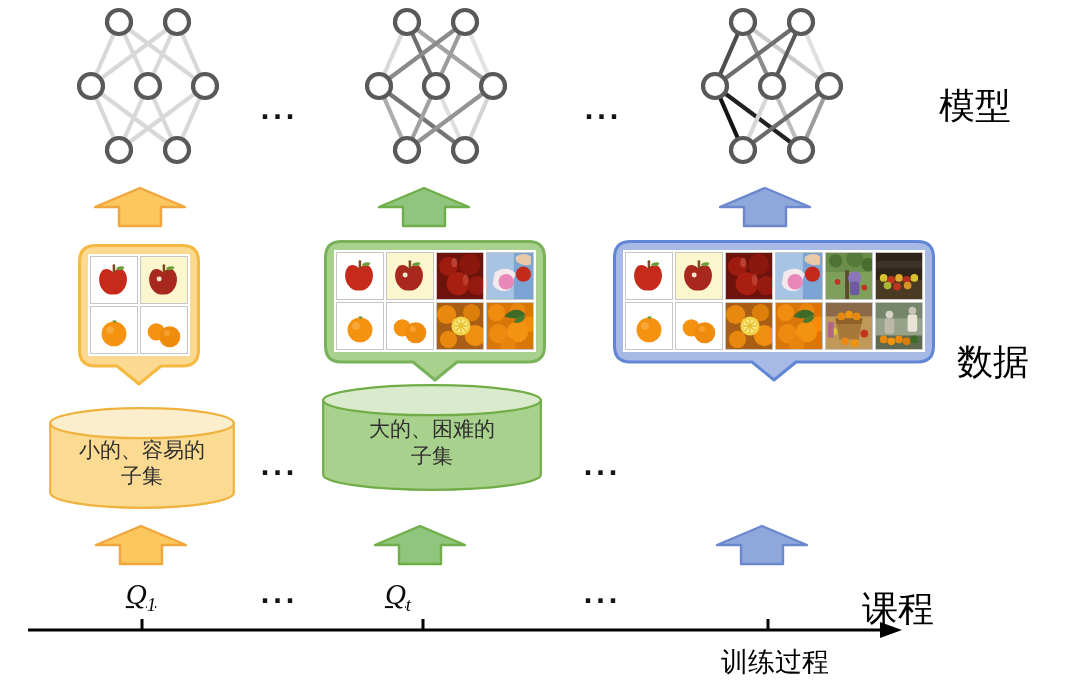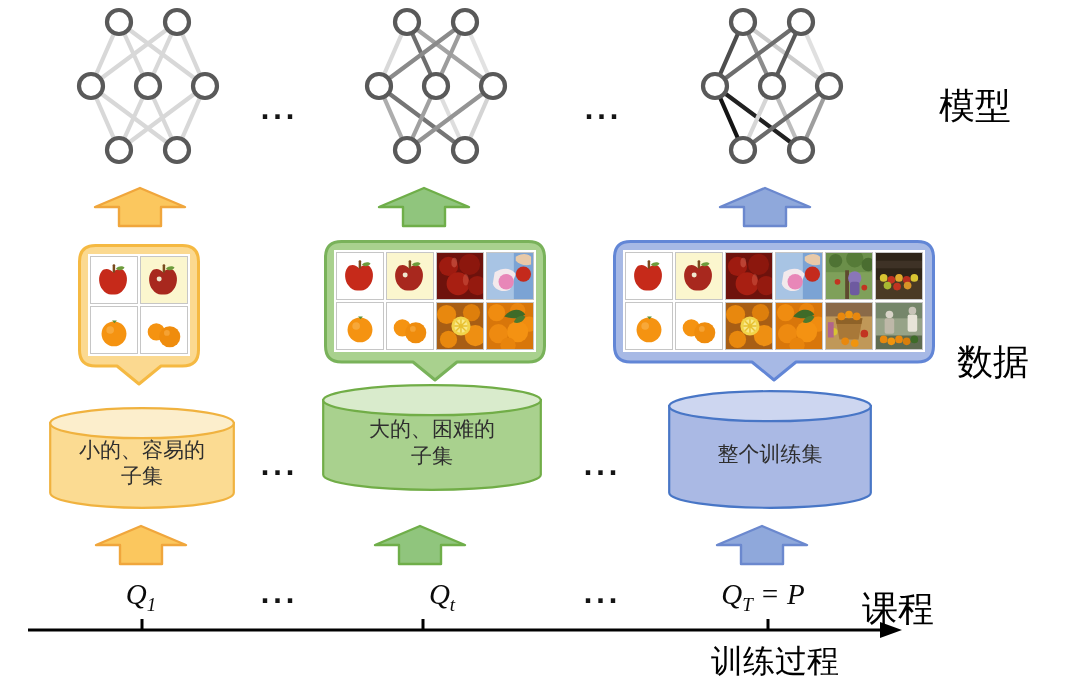--- a/index.html
+++ b/index.html
@@ -37,31 +37,31 @@
 
   
   .dots{position:absolute;transform:translate(-50%,-50%);font-weight:700;font-size:25px;letter-spacing:3px;
         color:#141414;font-family:"DejaVu Sans",sans-serif;}
   .dna{left:279px;top:110px}.dnb{left:603px;top:110px}
   .dca{left:279px;top:466px}.dcb{left:602px;top:466px}
   .dqa{left:279px;top:594px}.dqb{left:602px;top:594px}
 
   
   .q-label{position:absolute;transform:translate(-50%,-50%);font-family:"Liberation Serif",serif;
-           font-style:italic;font-size:29px;color:#0a0a0a;white-space:nowrap;}
+           font-style:italic;font-size:29px;color:#0a0a0a;white-space:nowrap;text-decoration:underline;}
   .q-label sub{font-size:19px;}
-  .q1{left:141px;top:597px}.q2{left:442px;top:597px}.q3{left:763px;top:597px}
+  .q1{left:141px;top:597px}.q2{left:398px;top:597px}.q3{left:763px;top:597px}
 
   
   .axis{position:absolute;left:20px;top:612px;width:890px;height:30px;}
 
   
   .side-label{position:absolute;transform:translate(-50%,-50%);font-size:36px;color:#000;white-space:nowrap;}
   .lm{left:975px;top:106px}.ld{left:993px;top:362px}.lc{left:898px;top:609px}
-  .lt{left:775px;top:662px;font-size:32px}
+  .lt{left:775px;top:662px;font-size:27px}
 </style>
 </head>
 <body>
 
 <div class="canvas">
 
   <svg class="net net1" viewBox="0 0 150 160">
       <g>
         <line x1="46" y1="16" x2="18" y2="80" stroke="#D8D8D8" stroke-width="4.2" stroke-linecap="round"></line>
         <line x1="46" y1="16" x2="75" y2="80" stroke="#D8D8D8" stroke-width="4.2" stroke-linecap="round"></line>
@@ -437,46 +437,36 @@
 子集</div>
   </div>
   <div class="cyl cy2">
       <svg width="222" height="109" viewBox="0 0 222 109">
         <path d="M 2.2 17.2 L 2.2 91.8 a 108.8 15 0 0 0 217.6 0 L 219.8 17.2 Z" fill="#A9D18E" stroke="#71AD47" stroke-width="2.2"></path>
         <ellipse cx="111" cy="17.2" rx="108.8" ry="15" fill="#D9EBCC" stroke="#71AD47" stroke-width="2.2"></ellipse>
       </svg>
     <div class="cyl-label">大的、困难的
 子集</div>
   </div>
-  <div class="cyl cy3">
-      <svg width="206" height="121" viewBox="0 0 206 121">
-        <path d="M 2.2 17.2 L 2.2 103.8 a 100.8 15 0 0 0 201.6 0 L 203.8 17.2 Z" fill="#AAB9E4" stroke="#4876C6" stroke-width="2.2"></path>
-        <ellipse cx="103" cy="17.2" rx="100.8" ry="15" fill="#CDD6F0" stroke="#4876C6" stroke-width="2.2"></ellipse>
-      </svg>
-    <div class="cyl-label">整个训练集</div>
-  </div>
 
   <svg class="arrow ar2c1" viewBox="0 0 96 42">
       <polygon points="48,2 93,21 69,21 69,40 27,40 27,21 3,21" fill="#FBC75E" stroke="#F0A63C" stroke-width="2.4" stroke-linejoin="round"></polygon>
     </svg>
   <svg class="arrow ar2c2" viewBox="0 0 96 42">
       <polygon points="48,2 93,21 69,21 69,40 27,40 27,21 3,21" fill="#90C57D" stroke="#6FAE49" stroke-width="2.4" stroke-linejoin="round"></polygon>
     </svg>
   <svg class="arrow ar2c3" viewBox="0 0 96 42">
       <polygon points="48,2 93,21 69,21 69,40 27,40 27,21 3,21" fill="#8FA8DB" stroke="#6B88CE" stroke-width="2.4" stroke-linejoin="round"></polygon>
     </svg>
 
   <div class="q-label q1">
     <span>Q</span><sub>1</sub><span></span>
   </div>
   <div class="q-label q2">
     <span>Q</span><sub>t</sub><span></span>
-  </div>
-  <div class="q-label q3">
-    <span>Q</span><sub>T</sub><span> = P</span>
   </div>
 
   <svg class="axis" viewBox="0 0 890 30">
     <line x1="8" y1="18" x2="862" y2="18" stroke="#000" stroke-width="3"></line>
     <polygon points="882,18 860,10 860,26" fill="#000"></polygon>
     <line x1="122" y1="7" x2="122" y2="19" stroke="#000" stroke-width="3"></line>
     <line x1="403" y1="7" x2="403" y2="19" stroke="#000" stroke-width="3"></line>
     <line x1="748" y1="7" x2="748" y2="19" stroke="#000" stroke-width="3"></line>
   </svg>
 

